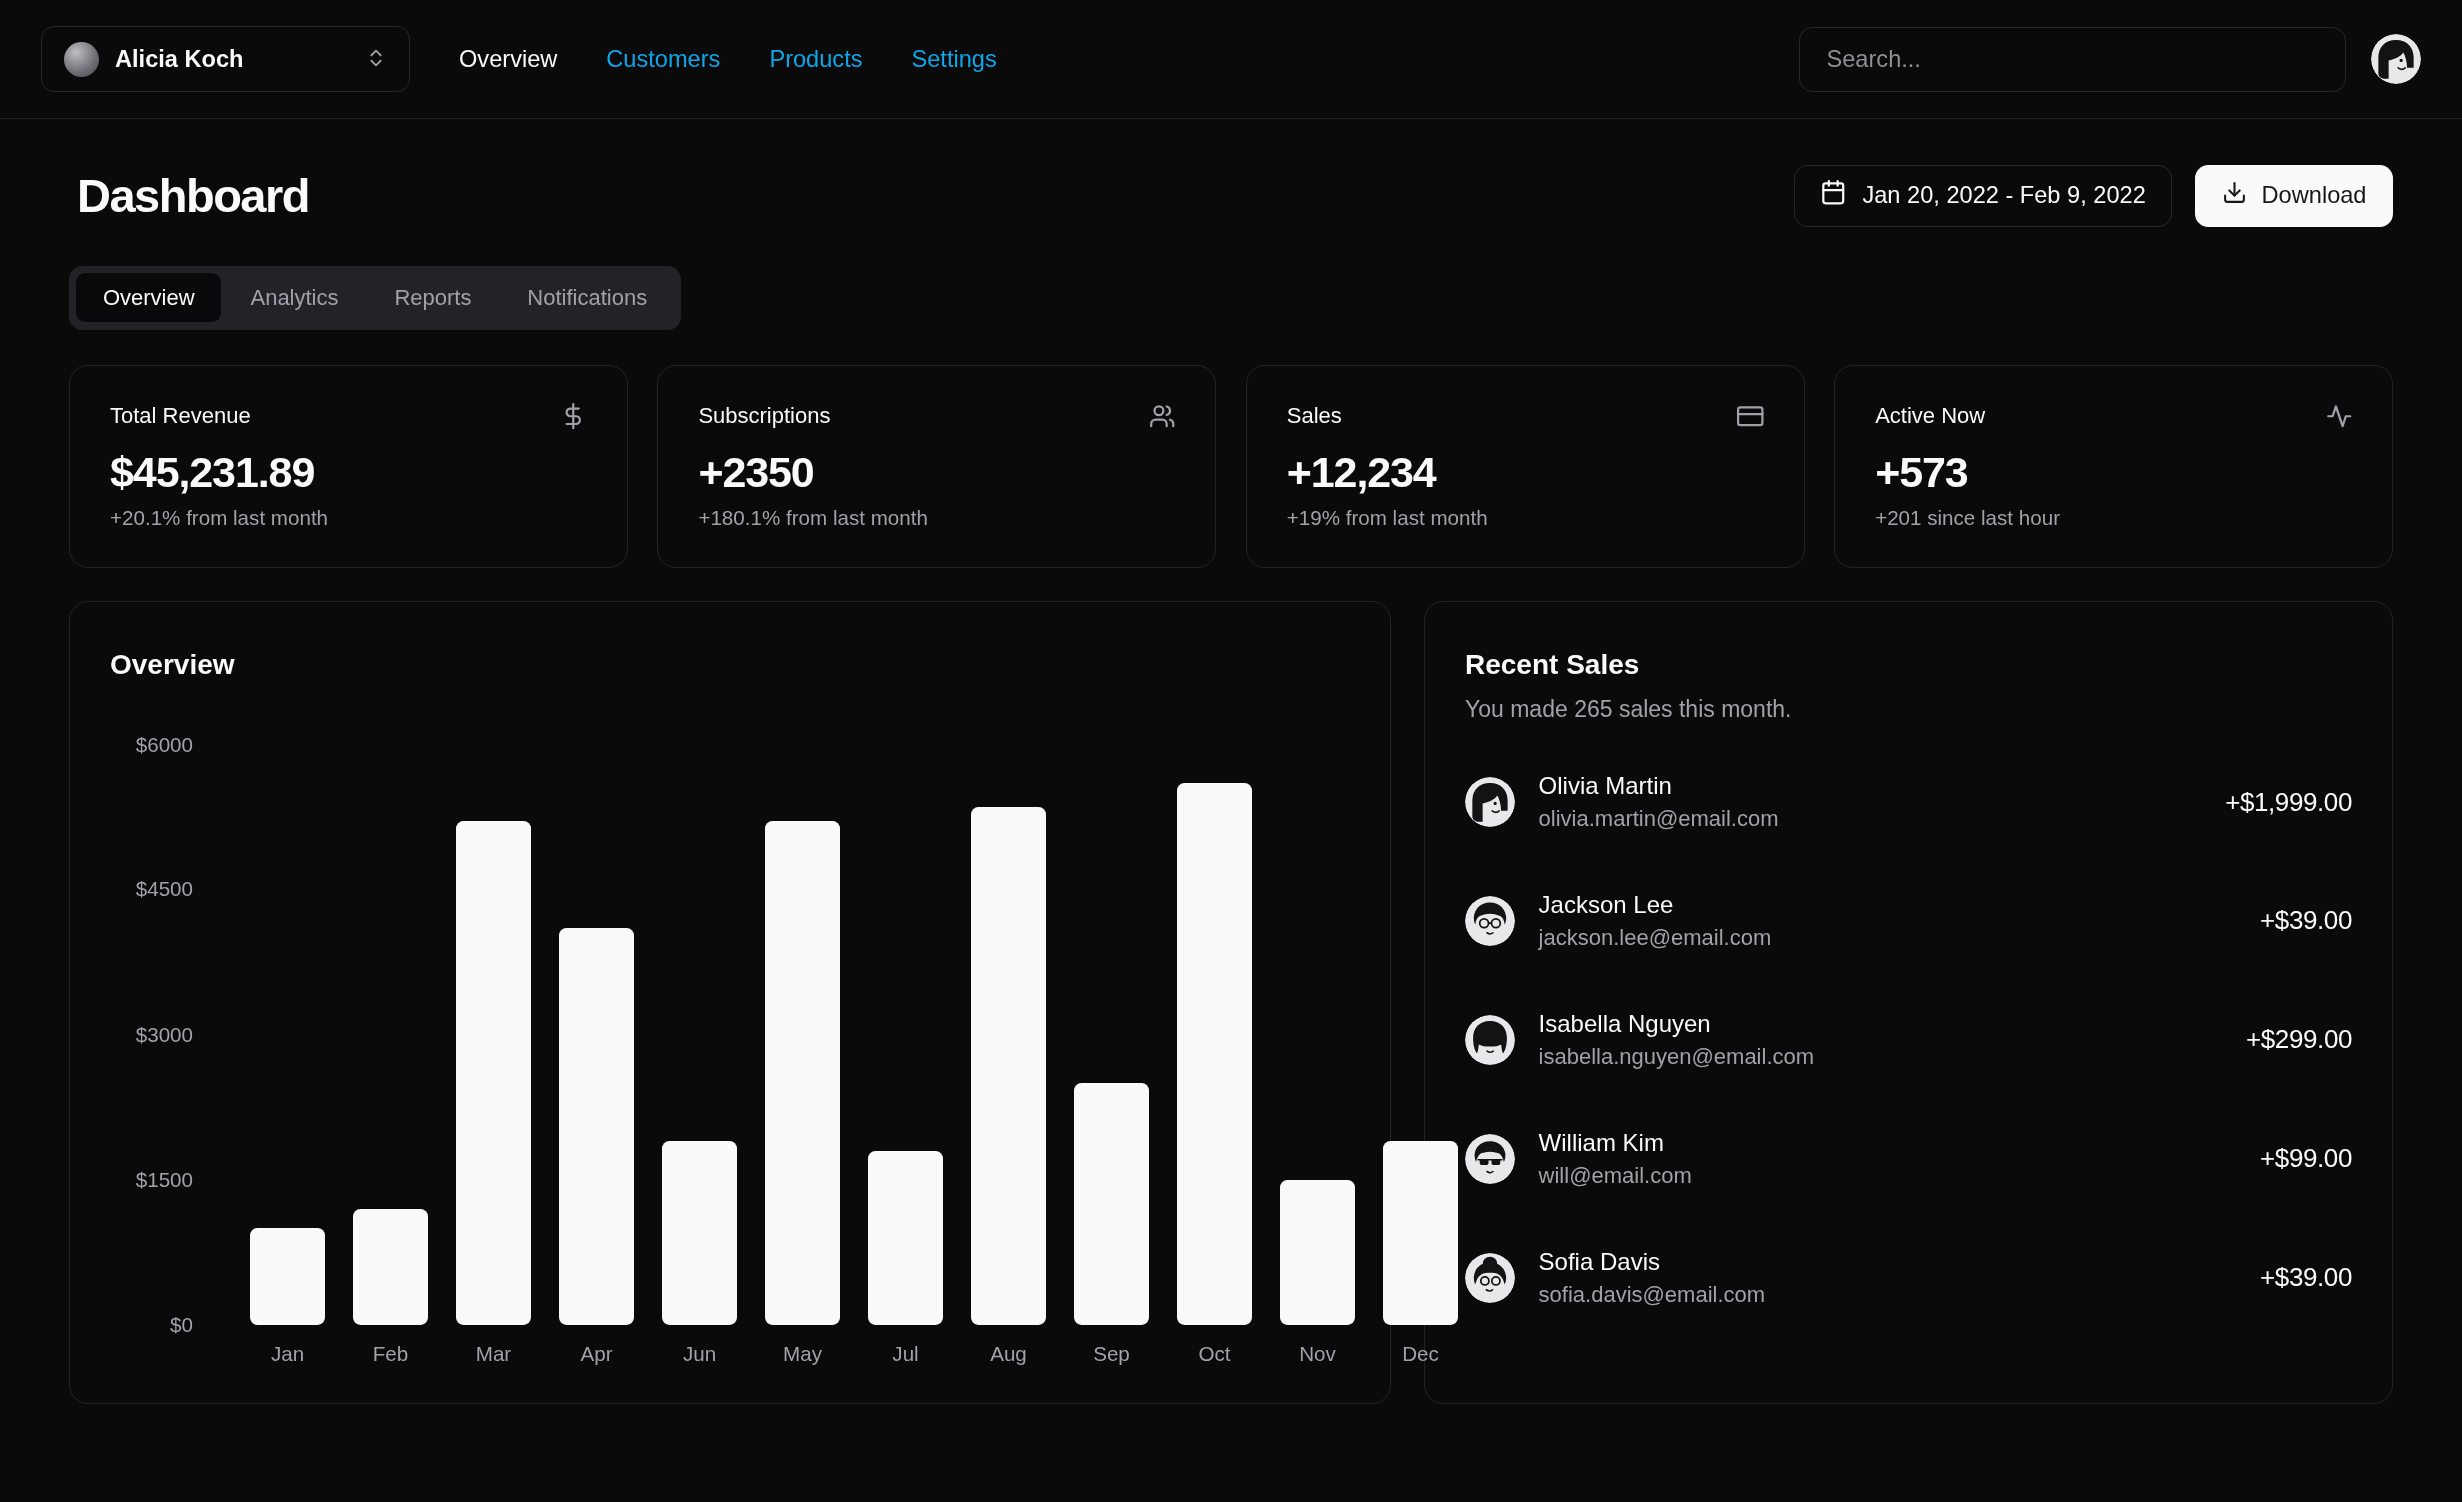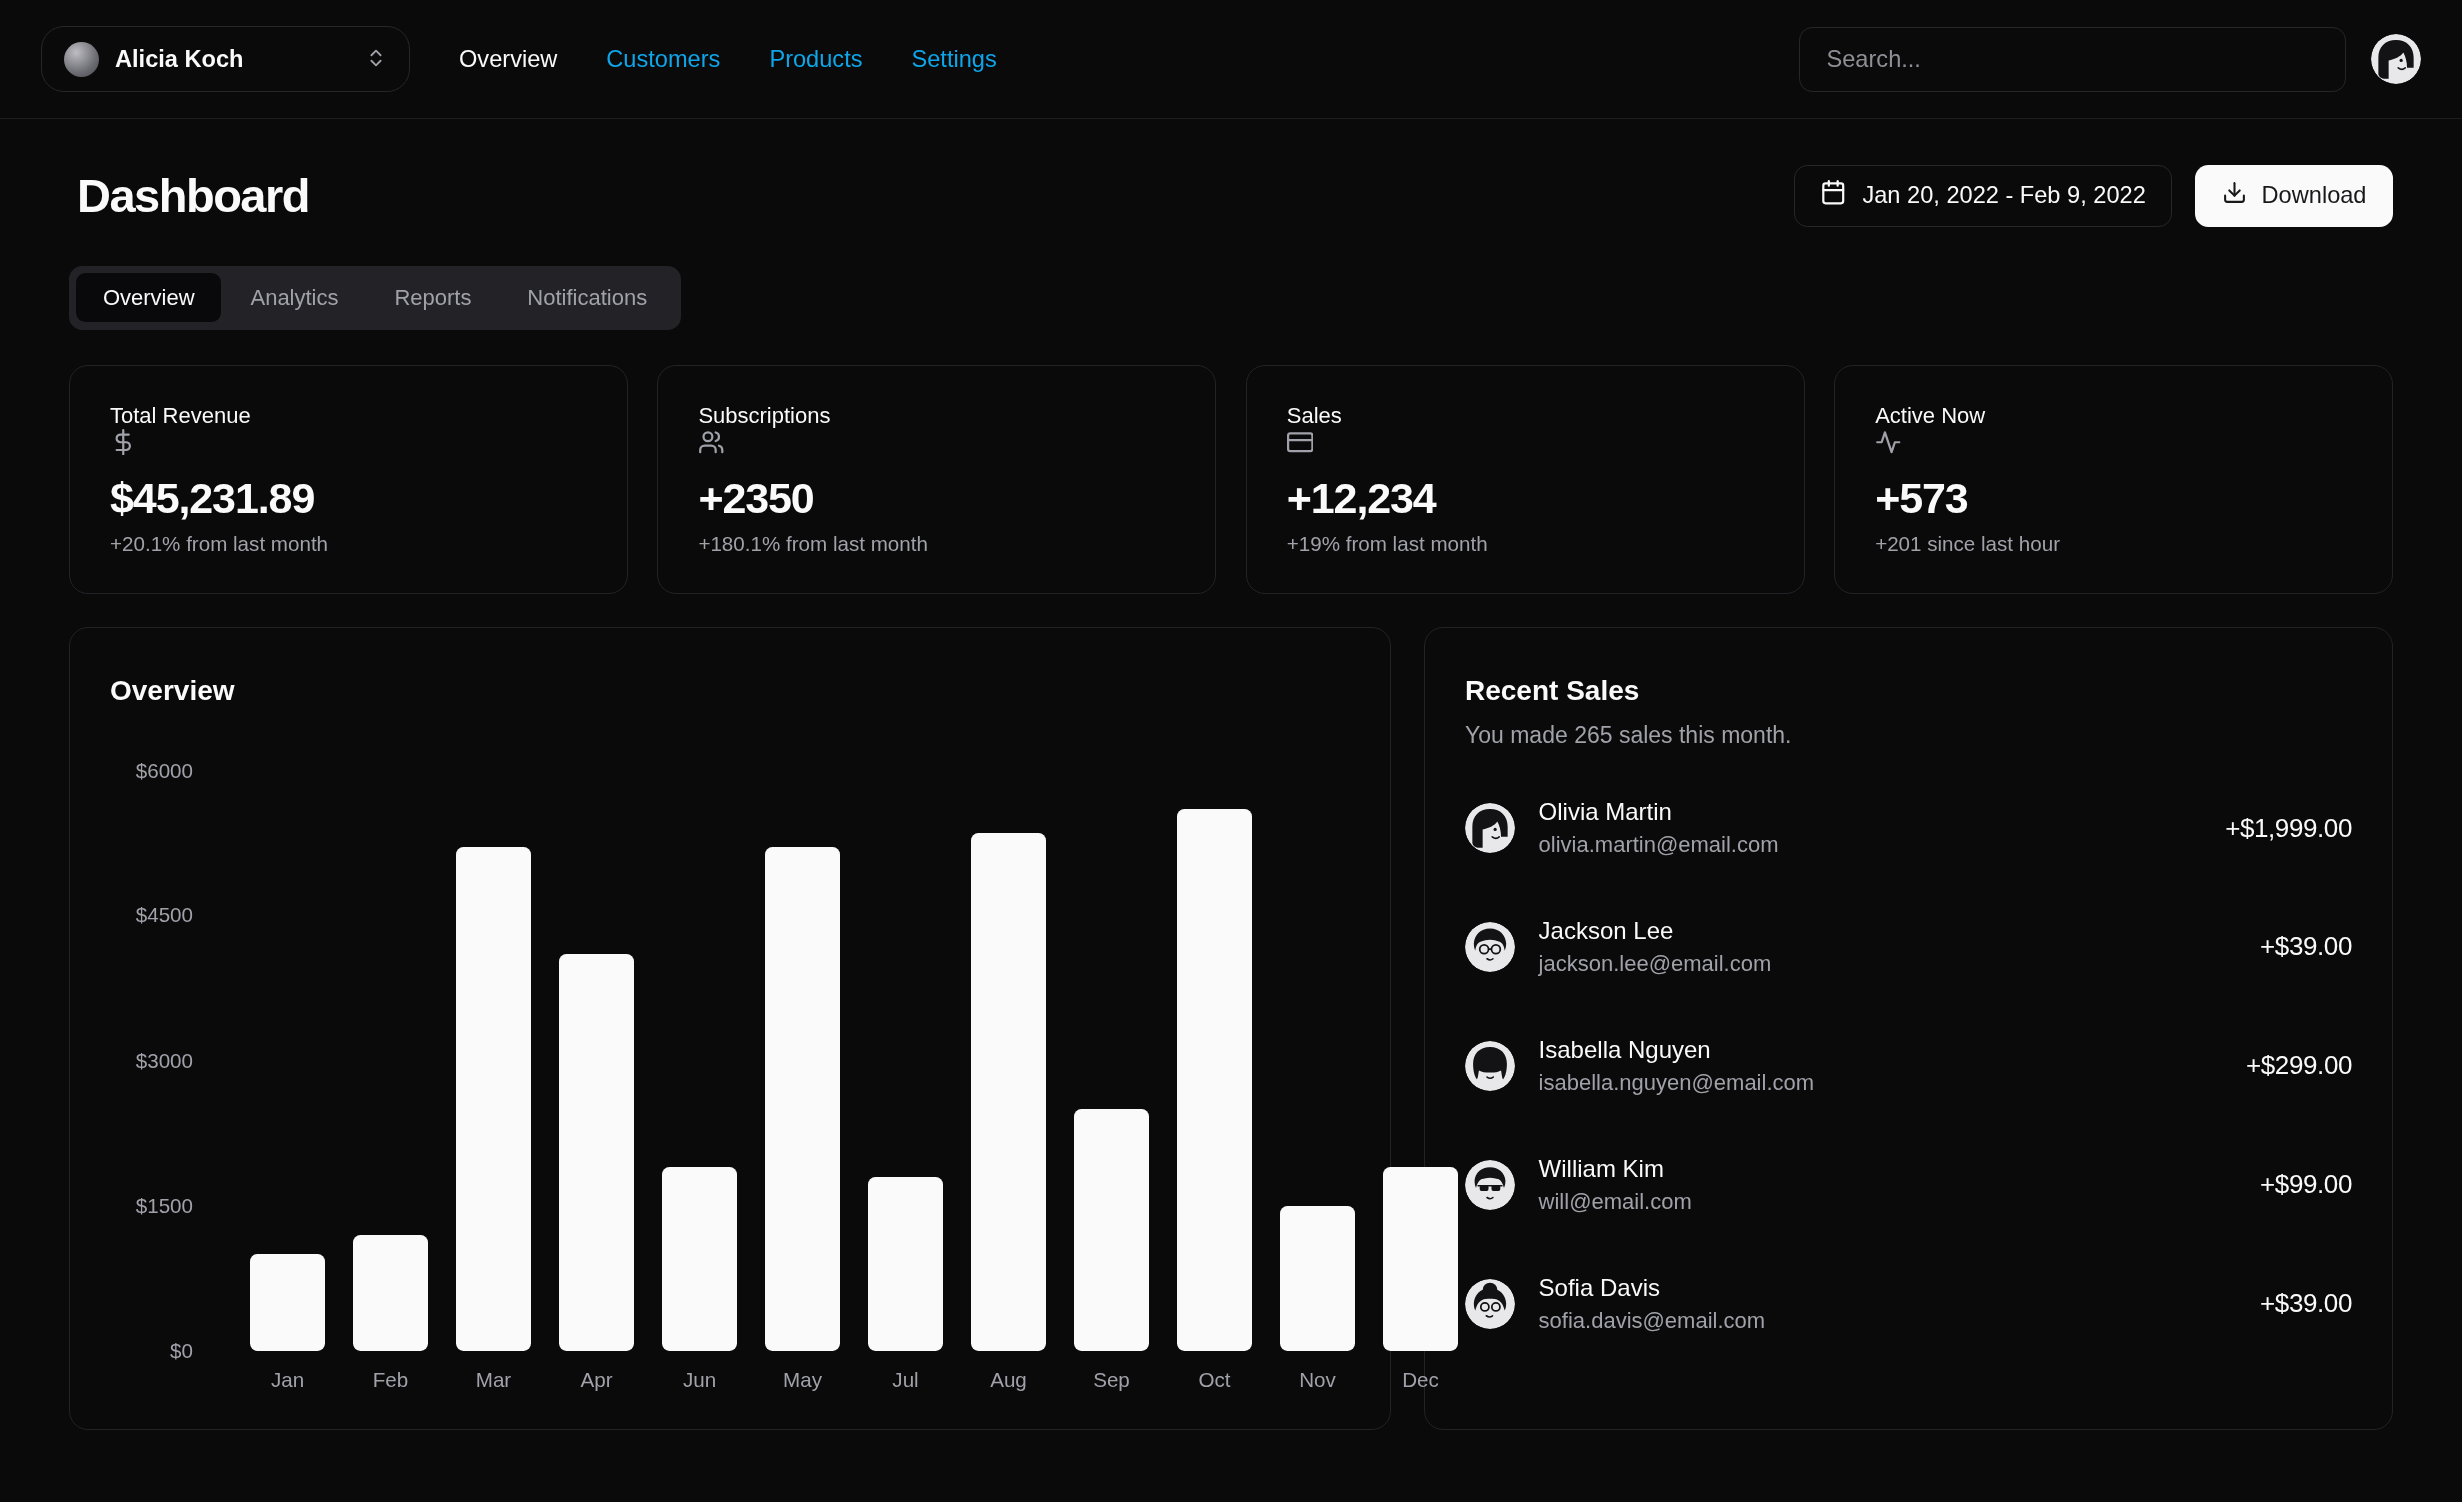--- a/index.html
+++ b/index.html
@@ -1,18 +1,18 @@
 <!DOCTYPE html>
 <html style="font-size:11.8px"><head>
 <meta charset="utf-8">
 <style>
   html,body{margin:0;padding:0;background:#0a0a0b;}
   body{width:2462px;height:1502px;font-family:"Liberation Sans",sans-serif;color:#fafafa;overflow:hidden;}
   .app-header{height:119px;border-bottom:1.5px solid #1e1e21;display:flex;align-items:center;padding:0 41px;box-sizing:border-box;}
-  .team-switcher{display:flex;align-items:center;gap:16px;width:369px;height:66px;border:1.5px solid #27272a;border-radius:23px;background:transparent;padding:10px 22px;box-sizing:border-box;cursor:pointer;}
+  .team-switcher{display:flex;align-items:center;gap:16px;width:369px;height:66px;border:1.5px solid #27272a;border-radius:13px;background:transparent;padding:10px 22px;box-sizing:border-box;cursor:pointer;}
   .team-avatar{width:35px;height:35px;border-radius:50%;background:radial-gradient(circle at 35% 30%,#bdbdc2,#6d6d74 60%,#46464c);flex:none;}
   .team-name{font-size:23.6px;font-weight:700;color:#fafafa;flex:1;text-align:left;}
   .main-nav{display:flex;align-items:center;gap:49px;margin-left:49px;}
   .nav-link{font-size:23.6px;font-weight:500;color:#0ea5e9;text-decoration:none;cursor:pointer;}
   .nav-link.active{color:#fafafa;}
   .spacer{flex:1;}
   .search-input{width:547px;height:65px;background:transparent;border:1.5px solid #27272a;border-radius:13.3px;color:#fafafa;font-size:23.6px;font-family:inherit;padding:0 26.5px;box-sizing:border-box;outline:none;}
   .search-input::placeholder{color:#8f8f96;}
   .user-avatar{width:50px;height:50px;border-radius:50%;margin-left:25px;padding:0;border:none;background:transparent;cursor:pointer;overflow:hidden;flex:none;}
   .user-avatar svg,.row-avatar svg{display:block;width:100%;height:100%;}
@@ -20,21 +20,21 @@
   .title-row{display:flex;align-items:center;justify-content:space-between;}
   .page-title{font-size:47px;font-weight:700;letter-spacing:-1.5px;margin:8px;}
   .title-actions{display:flex;align-items:center;gap:23.6px;}
   .date-btn{display:flex;align-items:center;gap:16px;height:62px;border:1.5px solid #27272a;background:transparent;border-radius:13.3px;padding:0 25px;color:#fafafa;font-size:23.6px;font-family:inherit;cursor:pointer;}
   .download-btn{display:flex;align-items:center;gap:14.7px;height:62px;border:none;background:#fafafa;border-radius:13.3px;padding:0 26.5px;color:#18181b;font-size:23.6px;font-weight:500;font-family:inherit;cursor:pointer;}
   .tabs{display:inline-flex;align-items:center;background:#232327;border-radius:13.3px;padding:7.4px;margin-top:35px;gap:2.9px;}
   .tab{height:49px;border:none;background:transparent;border-radius:9.6px;padding:0 26.5px;font-size:22px;font-weight:500;color:#a1a1aa;font-family:inherit;cursor:pointer;}
   .tab.active{background:#09090b;color:#fafafa;}
   .stats-grid{display:grid;grid-template-columns:repeat(4,1fr);gap:29.5px;margin-top:35px;}
   .stat-card{border:1.5px solid #232327;border-radius:19px;padding:37px 40px;box-sizing:border-box;background:#0a0a0b;}
-  .stat-head{display:flex;justify-content:space-between;flex-direction:column;}
+  .stat-head{display:flex;justify-content:space-between;}
   .stat-title{font-size:22px;font-weight:500;color:#fafafa;}
   .stat-icon svg{width:26.5px;height:26.5px;display:block;}
   .stat-value{font-size:43px;font-weight:700;letter-spacing:-1.1px;margin-top:19px;}
   .stat-change{font-size:20.6px;color:#a1a1aa;margin-top:8.8px;}
   .big-row{display:grid;grid-template-columns:1322px 969px;gap:33px;margin-top:33px;}
   .panel{border:1.5px solid #232327;border-radius:19px;padding:37px 40px;box-sizing:border-box;background:#0a0a0b;}
   .panel-title{font-size:28px;font-weight:600;margin:10.3px 0 0;}
   .panel-subtitle{font-size:23px;color:#a1a1aa;margin-top:14.7px;}
   .chart-plot{position:relative;height:618px;margin-top:63px;}
   .ytick{position:absolute;left:0;width:83px;text-align:right;font-size:20.6px;color:#a1a1aa;}

